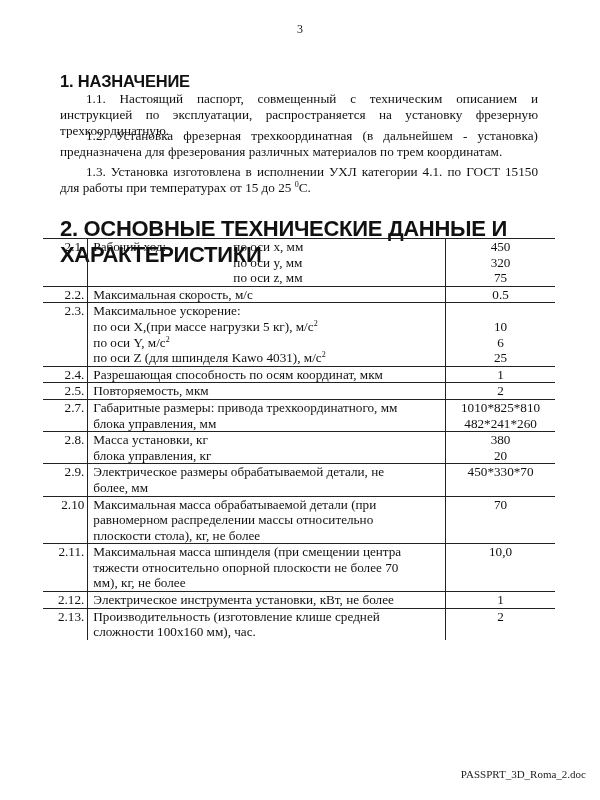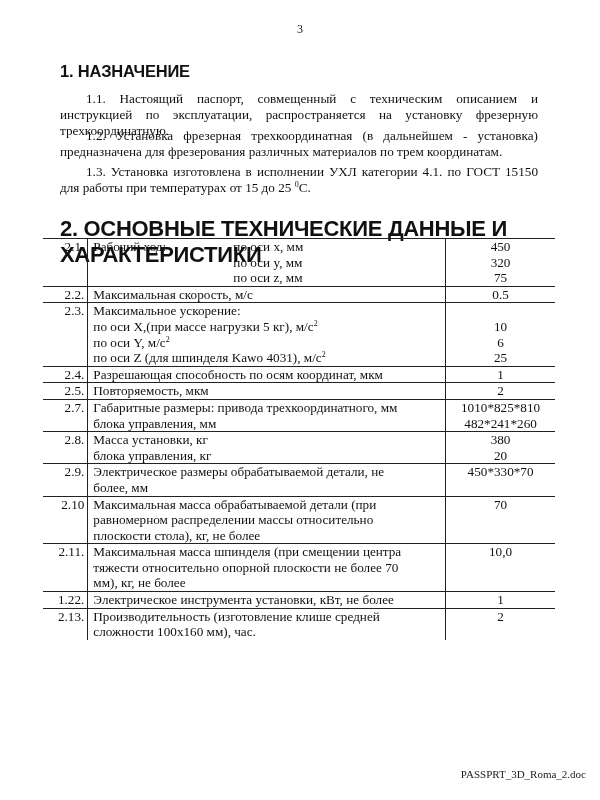--- a/index.html
+++ b/index.html
@@ -1,20 +1,20 @@
 <!DOCTYPE html>
 <html><head>
 <meta charset="utf-8">
 <style>
   html, body { margin: 0; padding: 0; background: #ffffff; }
   body { width: 600px; height: 800px; position: relative; overflow: hidden; color: #111; }
   .page { position: absolute; left: 0; top: 0; width: 600px; height: 800px; background: #fff; }
   .page-number { position: absolute; left: 0; width: 600px; top: 22px; text-align: center;
     font-family: "Liberation Serif", serif; font-size: 12px; }
-  .h1 { position: absolute; left: 60px; top: 62px; font-family: "Liberation Sans", sans-serif;
+  .h1 { position: absolute; left: 60px; top: 72px; font-family: "Liberation Sans", sans-serif;
     font-weight: bold; font-size: 16.5px; letter-spacing: -0.2px; }
   .para { position: absolute; left: 60px; width: 478px; font-family: "Liberation Serif", serif;
     font-size: 13.2px; line-height: 16px; text-align: justify; }
   .para .indent { display: inline-block; width: 26px; }
   .p1 { top: 91px; }
   .p2 { top: 128px; }
   .p3 { top: 164px; }
   sup { font-size: 8px; line-height: 0; vertical-align: 5px; }
   .h2 { position: absolute; left: 60px; top: 216px; font-family: "Liberation Sans", sans-serif;
     font-weight: bold; font-size: 22px; letter-spacing: -0.3px; }
@@ -164,21 +164,21 @@
           <span class="line">Максимальная масса шпинделя (при смещении центра</span>
           <span class="line">тяжести относительно опорной плоскости не более 70</span>
           <span class="line">мм), кг, не более</span>
         </td>
         <td class="val">
             <span class="line">10,0</span>
           </td>
       </tr>
 
       <tr>
-        <td class="num">1.22.</td>
+        <td class="num">2.12.</td>
         <td class="desc">
             <span class="line">Электрическое инструмента установки, кВт, не более</span>
           </td>
         <td class="val">
             <span class="line">1</span>
           </td>
       </tr>
 
       <tr>
         <td class="num">2.13.</td>

